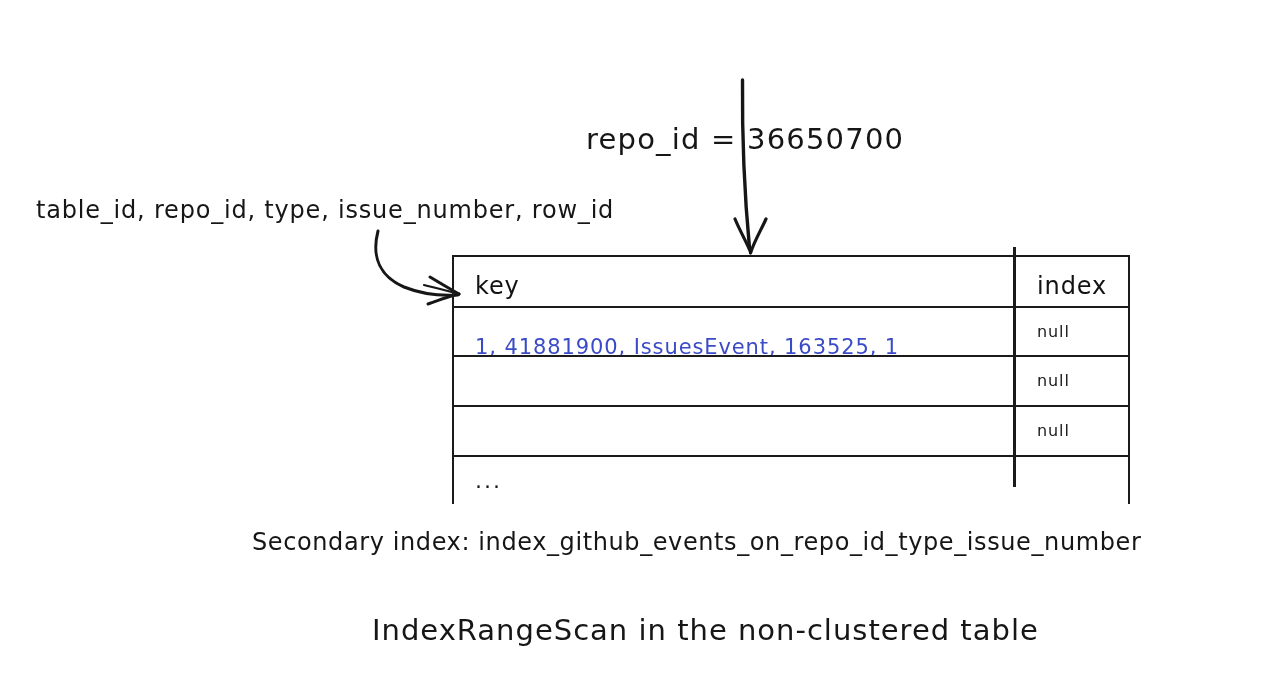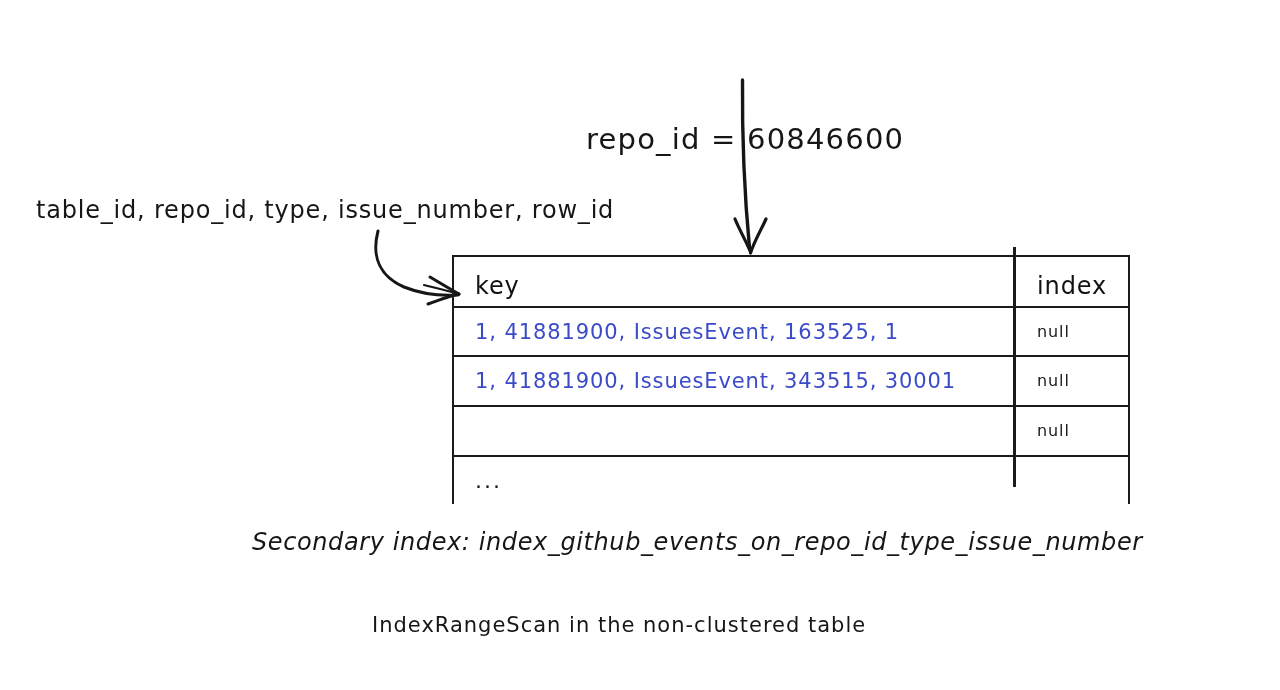--- a/index.html
+++ b/index.html
@@ -87,20 +87,21 @@
     white-space: nowrap;
   }
   .t-row.header .cell-key,
   .t-row.header .cell-value {
     font-size: 24px;
     color: #121212;
   }
   .t-row .cell-key.blue {
     color: #3b4bc7;
     font-size: 21px;
+    margin-top: 15px;
   }
   .t-row .cell-key.ellipsis {
     font-size: 22px;
     letter-spacing: 2px;
     color: #1b1b1b;
   }
 
   #row-head  { top: 0px;   height: 61px; }
   #row-1     { top: 51px;  height: 49px; }
   #row-2     { top: 100px; height: 50px; }
@@ -116,26 +117,25 @@
     height: 240px;
     background: #1b1b1b;
   }
 
   
   #secondary-index-caption {
     left: 252px;
     top: 528px;
     font-size: 24px;
     letter-spacing: 0.6px;
-    font-style: italic;
   }
   #scan-title {
     left: 372px;
     top: 613px;
-    font-size: 21px;
+    font-size: 29px;
     letter-spacing: 1px;
   }
 </style>
 </head>
 <body>
 
 <svg id="canvas" viewBox="0 0 1280 690" xmlns="http://www.w3.org/2000/svg">
 
   <g>
     <path d="M742.5 80 C 742 140, 744 190, 749.5 248" stroke="#161616" stroke-width="3.4" fill="none" stroke-linecap="round"></path>
@@ -145,41 +145,40 @@
 
   <g>
     <path d="M378 231 C 371 258, 381 277, 404 287 C 424 295, 442 296, 458 295" stroke="#161616" stroke-width="3" fill="none" stroke-linecap="round"></path>
     <path d="M430 277 C 440 283, 450 289, 459 294" stroke="#161616" stroke-width="3" fill="none" stroke-linecap="round"></path>
     <path d="M428 304 C 439 300, 450 296, 459 294" stroke="#161616" stroke-width="3" fill="none" stroke-linecap="round"></path>
     <path d="M424 285 C 436 288, 449 291, 459 294" stroke="#161616" stroke-width="2.2" fill="none" stroke-linecap="round"></path>
   </g>
 </svg>
 
 <div class="hand" id="filter-label">
-  <span>repo_id = 60846600</span>
+  <span>repo_id = 36650700</span>
 </div>
 
 <div class="hand" id="columns-annotation">
   <span>table_id, repo_id, type, issue_number, row_id</span>
 </div>
 
 <div id="index-table">
 
   <div class="t-row header" id="row-head">
     <span class="cell-key">key</span>
     <span class="cell-value">index</span>
   </div>
 
   <div class="t-row" id="row-1">
     <span class="cell-key blue">1, 41881900, IssuesEvent, 163525, 1</span>
     <span class="cell-value">null</span>
   </div>
 
   <div class="t-row" id="row-2">
-    <span class="cell-key blue">1, 41881900, IssuesEvent, 343515, 30001</span>
     <span class="cell-value">null</span>
   </div>
 
   <div class="t-row" id="row-3">
     <span class="cell-value">null</span>
   </div>
 
   <div class="t-row" id="row-4">
     <span class="cell-key ellipsis">...</span>
     <span class="cell-value"></span>

